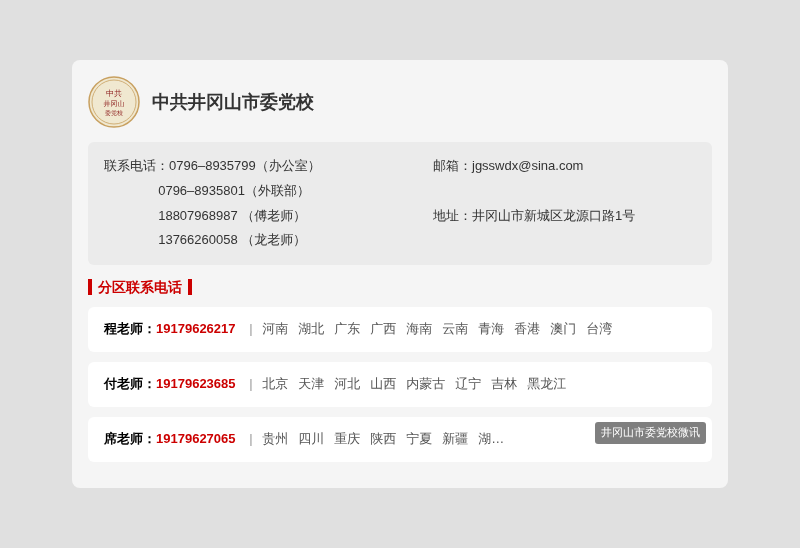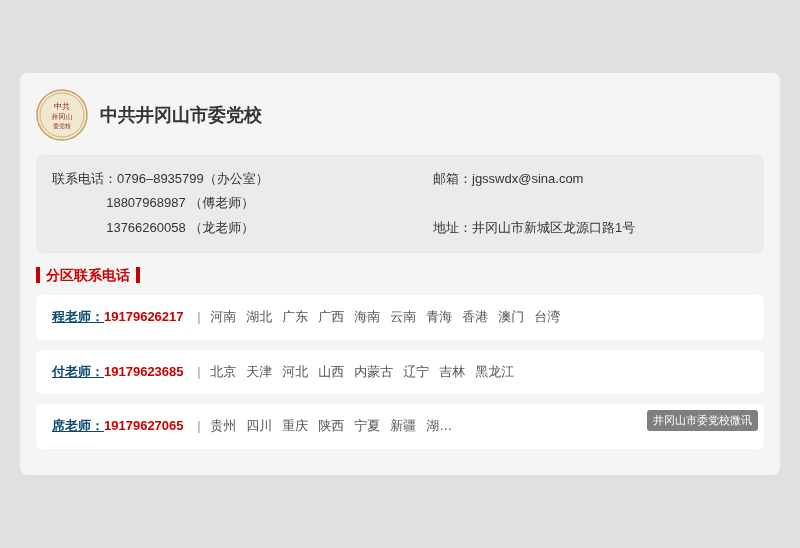--- a/index.html
+++ b/index.html
@@ -6,21 +6,21 @@
     body {
       font-family: "Microsoft YaHei", "SimHei", sans-serif;
       background: #e0e0e0;
       display: flex;
       justify-content: center;
       align-items: center;
       width: 800px;
       min-height: 548px;
     }
     .container {
-      width: 760px;
+      width: 656px;
       background: #f5f5f5;
       border-radius: 8px;
       padding: 16px;
       margin: 10px;
     }
     .header {
       display: flex;
       align-items: center;
       margin-bottom: 14px;
     }
@@ -79,23 +79,22 @@
     .contact-card {
       background: white;
       border-radius: 6px;
       padding: 12px 16px;
       margin-bottom: 10px;
       font-size: 13px;
       color: #333;
       line-height: 1.6;
     }
     .contact-card .teacher-name {
-      color: #0c4a6e;
+      color: #000000;
       font-weight: bold;
-      text-decoration: underline;
     }
     .contact-card .phone {
       color: #cc0000;
       font-weight: bold;
       margin-right: 4px;
     }
     .contact-card .divider {
       color: #999;
       margin: 0 6px;
     }
@@ -133,20 +132,23 @@
       <text x="26" y="39" text-anchor="middle" font-size="6" fill="#8b1a1a" font-family="serif">委党校</text>
       <circle cx="26" cy="26" r="22" fill="none" stroke="#c8a060" stroke-width="0.8"></circle>
     </svg>
     <div class="org-name">中共井冈山市委党校</div>
   </div>
 
   <div class="info-section">
     <div class="info-left">
       <div class="info-row">
         <span>联系电话：0796–8935799（办公室）</span>
+      </div>
+      <div class="info-row">
+        <span>&nbsp;&nbsp;&nbsp;&nbsp;&nbsp;&nbsp;&nbsp;&nbsp;&nbsp;&nbsp;&nbsp;&nbsp;&nbsp;&nbsp;&nbsp;0796–8935801（外联部）</span>
       </div>
       <div class="info-row">
         <span>&nbsp;&nbsp;&nbsp;&nbsp;&nbsp;&nbsp;&nbsp;&nbsp;&nbsp;&nbsp;&nbsp;&nbsp;&nbsp;&nbsp;&nbsp;18807968987 （傅老师）</span>
       </div>
       <div class="info-row">
         <span>&nbsp;&nbsp;&nbsp;&nbsp;&nbsp;&nbsp;&nbsp;&nbsp;&nbsp;&nbsp;&nbsp;&nbsp;&nbsp;&nbsp;&nbsp;13766260058 （龙老师）</span>
       </div>
     </div>
     <div class="info-right">
       <div class="info-row">

